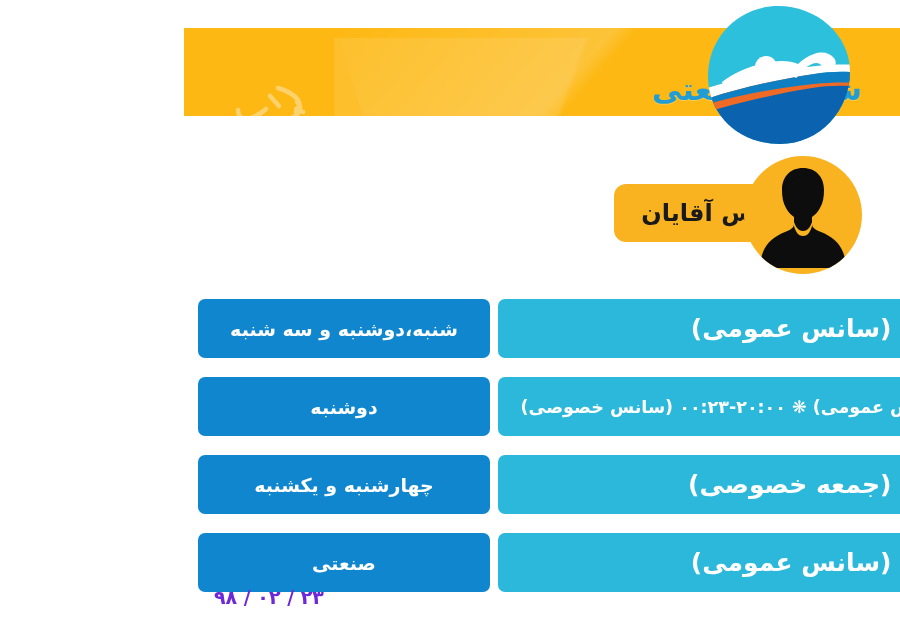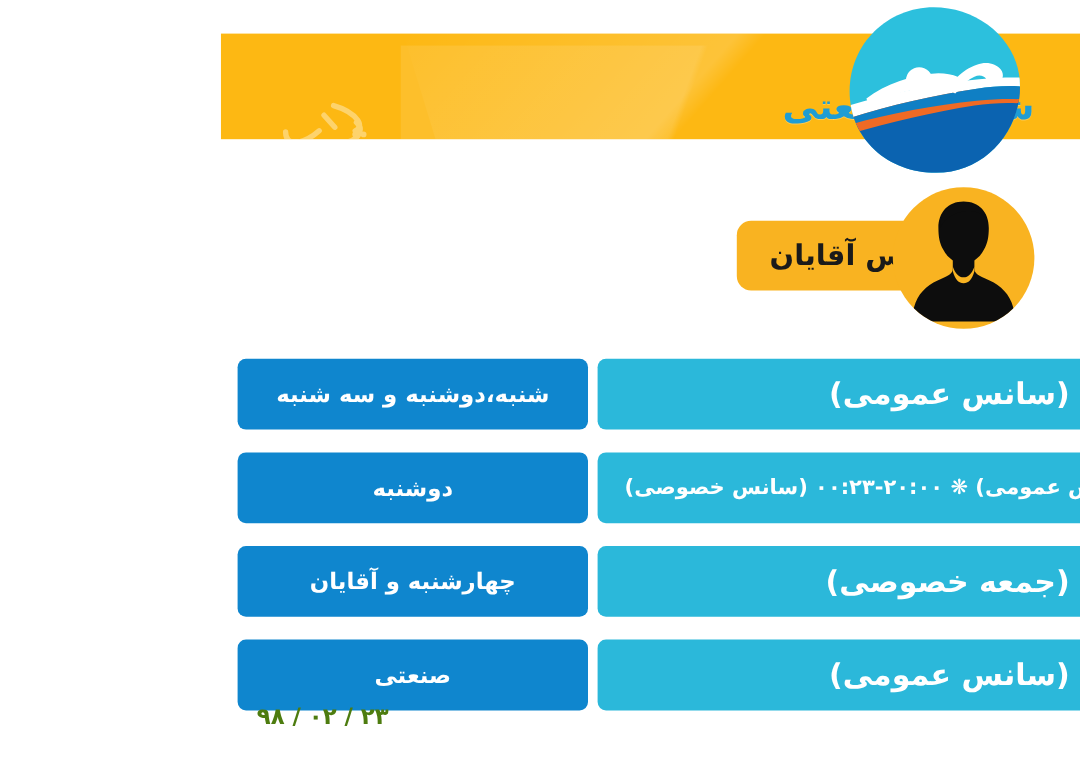--- a/index.html
+++ b/index.html
@@ -145,21 +145,21 @@
     white-space:nowrap;
   }
   .time-cell.tight { font-size:17.5px; padding:0 4px; letter-spacing:-0.2px; }
 
   
   .footer-date {
     position:absolute;
     left:30px; bottom:26px;
     font-size:19px;
     font-weight:bold;
-    color:#4d7c0f;
+    color:#6d28d9;
     direction:ltr;
     letter-spacing:1px;
   }
 </style>
 </head>
 <body>
 
 <div class="poster">
 
   <div class="header-band">
@@ -229,21 +229,21 @@
       <div class="day-cell">شنبه،دوشنبه و سه شنبه</div>
       <div class="time-cell">۲۱:۰۰ - ۰۰:۲۰ (سانس عمومی)</div>
     </div>
 
     <div class="srow">
       <div class="day-cell">دوشنبه</div>
       <div class="time-cell tight">۲۳:۰۰-۲۱:۰۰ (سانس عمومی) ❋ ۲۰:۰۰-۰۰:۲۳ (سانس خصوصی)</div>
     </div>
 
     <div class="srow">
-      <div class="day-cell">چهارشنبه و آقایان</div>
+      <div class="day-cell">چهارشنبه و یکشنبه</div>
       <div class="time-cell">۲۱:۰۰ - ۰۰:۲۰ (جمعه خصوصی)</div>
     </div>
 
     <div class="srow">
       <div class="day-cell">صنعتی</div>
       <div class="time-cell">۲۱:۰۰ - ۰۰:۲۰ (سانس عمومی)</div>
     </div>
 
   </div>
 

